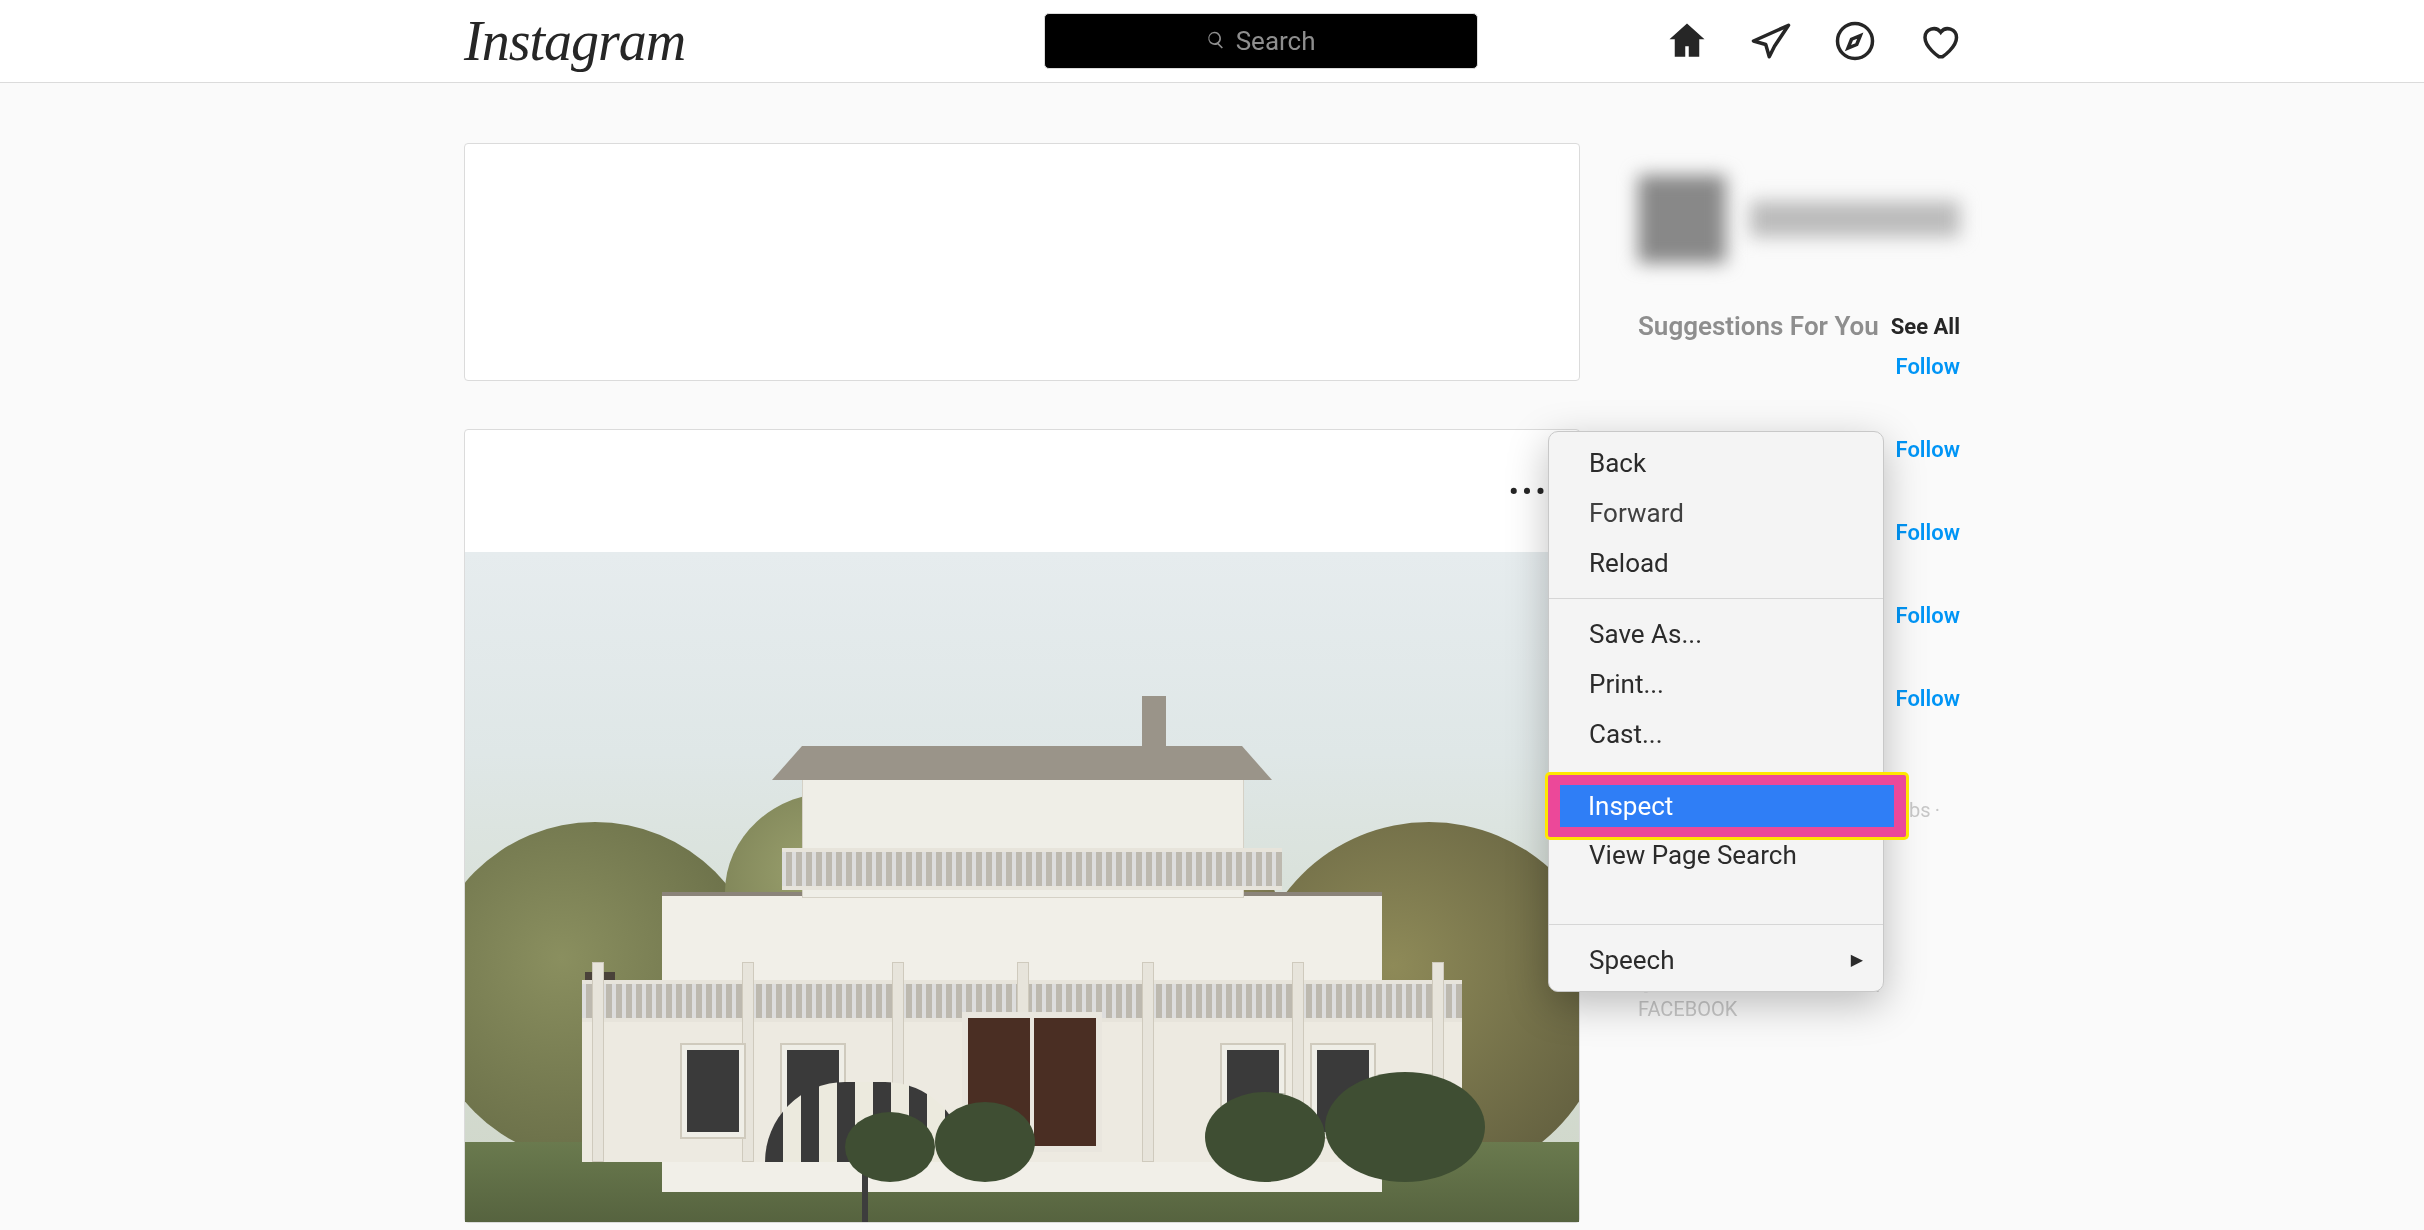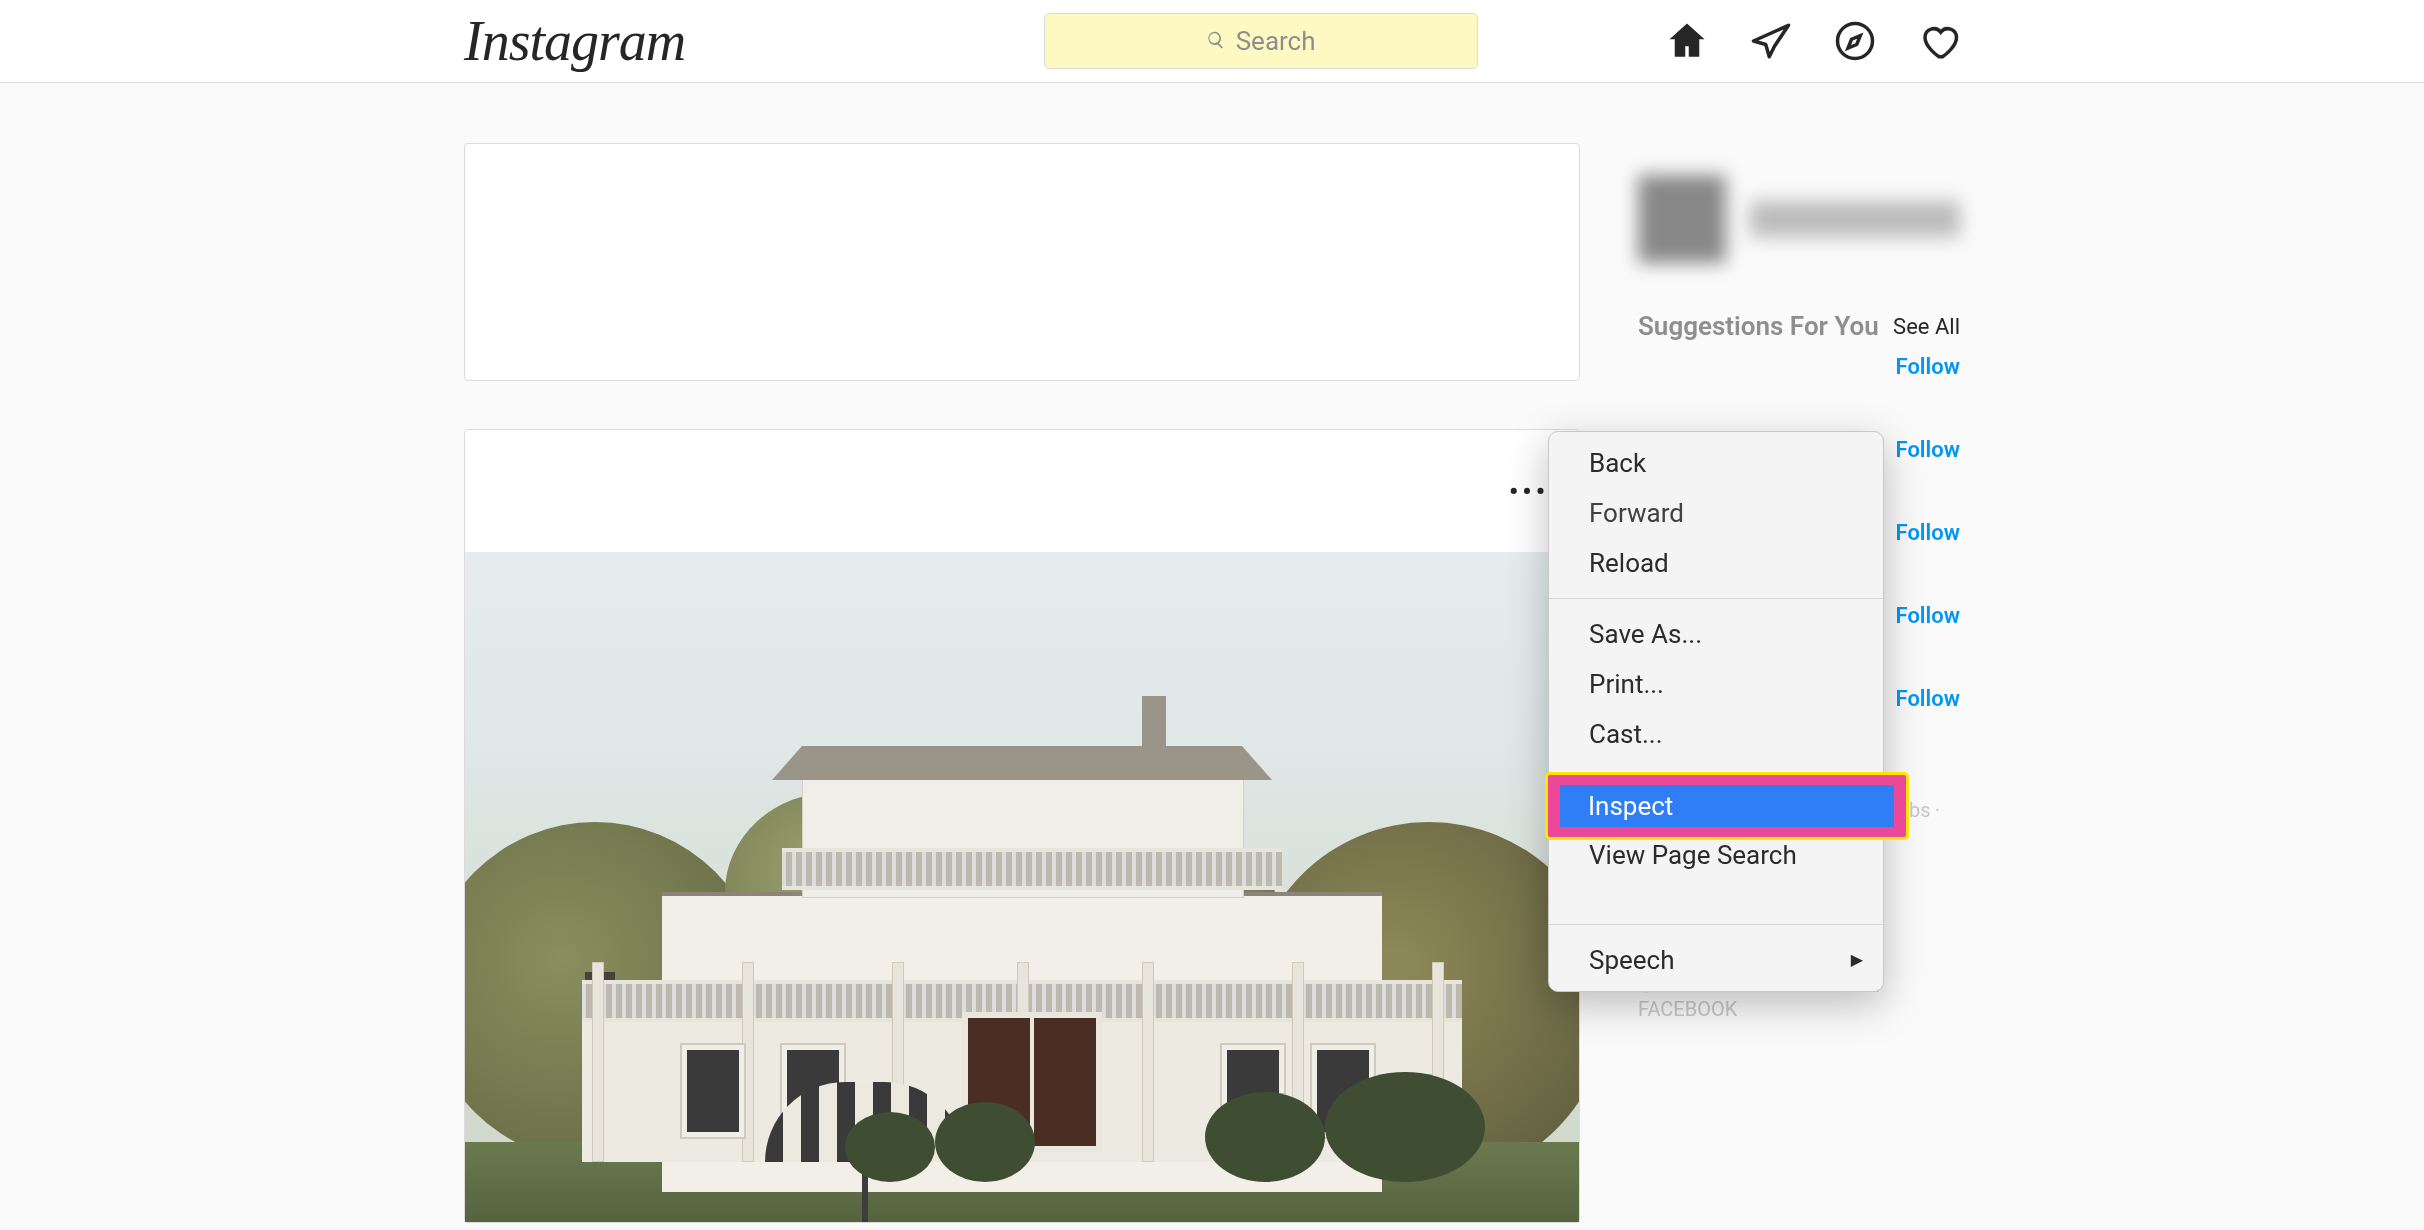--- a/index.html
+++ b/index.html
@@ -35,21 +35,21 @@
     color: #262626;
     letter-spacing: -1px;
   }
   .search-wrap {
     flex: 0 0 434px;
     margin-left: 170px;
   }
   .search {
     width: 100%;
     height: 56px;
-    background: #fef9c3;
+    background: #000000;
     border: 1px solid #dbdbdb;
     border-radius: 5px;
     display: flex;
     align-items: center;
     justify-content: center;
     gap: 10px;
     color: #8e8e8e;
     font-size: 26px;
   }
   .search svg { width: 20px; height: 20px; fill: #8e8e8e; }
@@ -142,21 +142,21 @@
   .b2{left:470px; width:100px; height:80px;}
   .b3{left:740px; width:120px; height:90px;}
   .b4{left:860px; width:160px; height:110px;}
   
   .sidebar { flex: 1; padding-top: 32px; max-width: 500px;}
   .profile-row { display:flex; align-items:center; gap:24px; margin-bottom:48px;}
   .profile-row .avatar { width:88px; height:88px; background:#888; filter: blur(9px); }
   .profile-row .pname { width:210px; height:36px; background:#bbb; filter: blur(9px);}
   .sugg-head { display:flex; justify-content:space-between; align-items:center; margin-bottom:13px;}
   .sugg-head .title { font-size:26px; font-weight:600; color:#8e8e8e;}
-  .sugg-head .seeall { font-size:22px; font-weight:400; color:#262626;}
+  .sugg-head .seeall { font-size:22px; font-weight:700; color:#262626;}
   .sugg-list { display:flex; flex-direction:column; gap:58px; padding-left:0;}
   .sugg-item { display:flex; align-items:flex-start; justify-content:flex-end;}
   .follow { color:#0095f6; font-size:22px; font-weight:600;}
   .footer-links { margin-top:80px; color:#c7c7c7; font-size:20px; line-height:38px;}
   .footer-links span.dot { margin:0 4px;}
   .copyright { margin-top:30px; color:#c7c7c7; font-size:20px;}
   
   .context-menu {
     position: absolute;
     left: 1548px;

